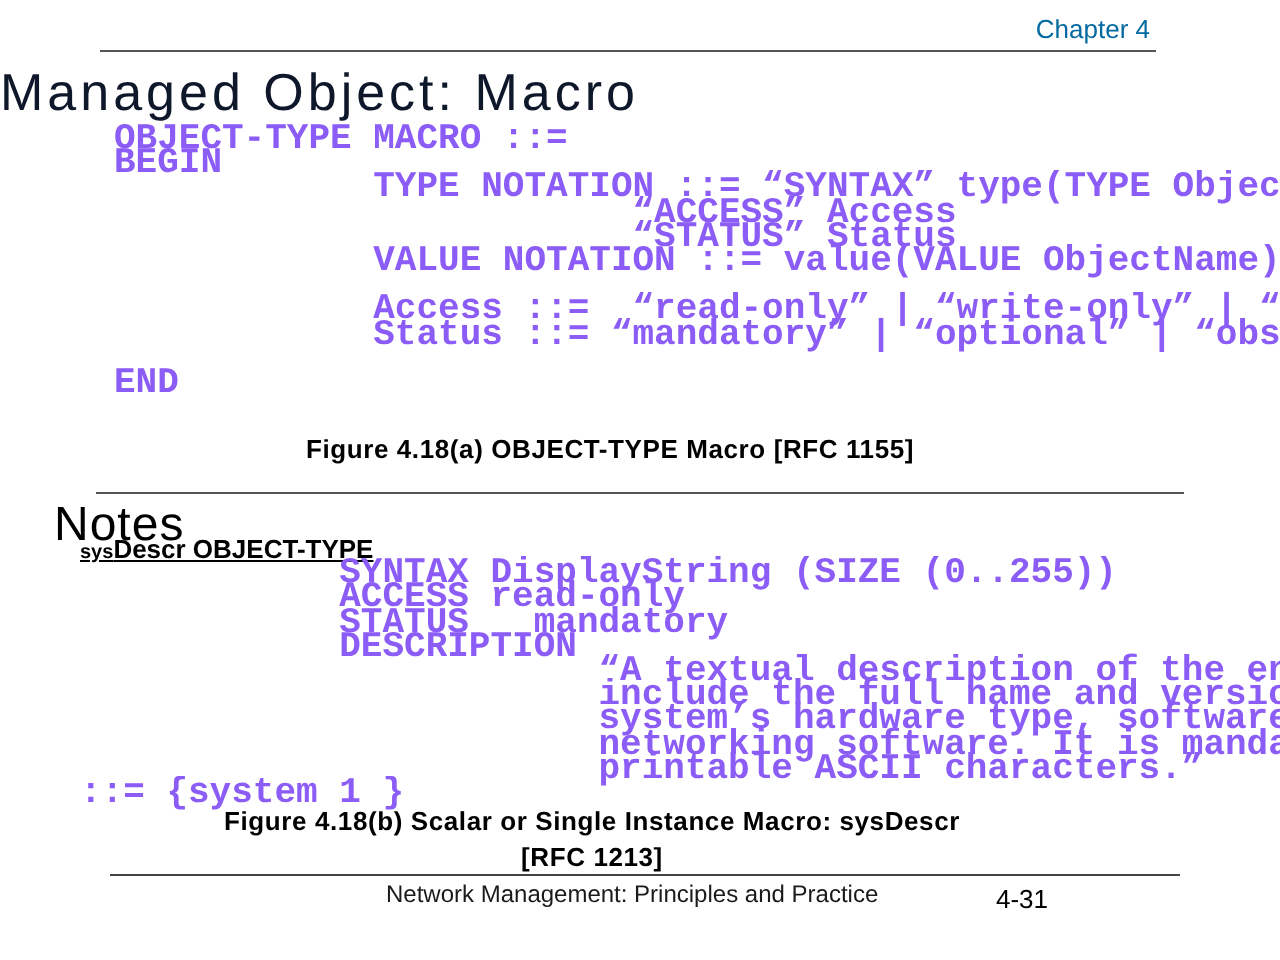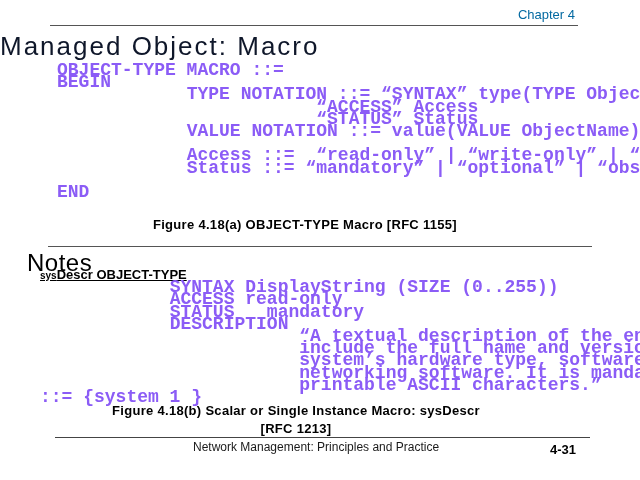--- a/index.html
+++ b/index.html
@@ -57,22 +57,22 @@
     font-size: 13px; font-weight: 700; line-height: 12.2px;
     white-space: pre; height: 12.2px; text-decoration: underline;
   }
   .notes-first-line .small-prefix { font-size: 10px; font-weight: 700; }
 
   .footer-text {
     position: absolute; top: 441px; left: 176px;
     font-size: 12px; line-height: 13px; color: #1a1a1a; margin-left: 17px;
   }
   .page-number {
-    position: absolute; top: 442px; left: 526px; width: 50px;
-    text-align: right; font-size: 13px; font-weight: 700;
+    position: absolute; top: 442px; left: 498px; width: 50px;
+    font-size: 13px; font-weight: 400;
   }
 </style>
 </head>
 <body>
 
 <div class="page">
 
   <div class="chapter-label">Chapter 4</div>
   <div class="rule rule-header"></div>
 

